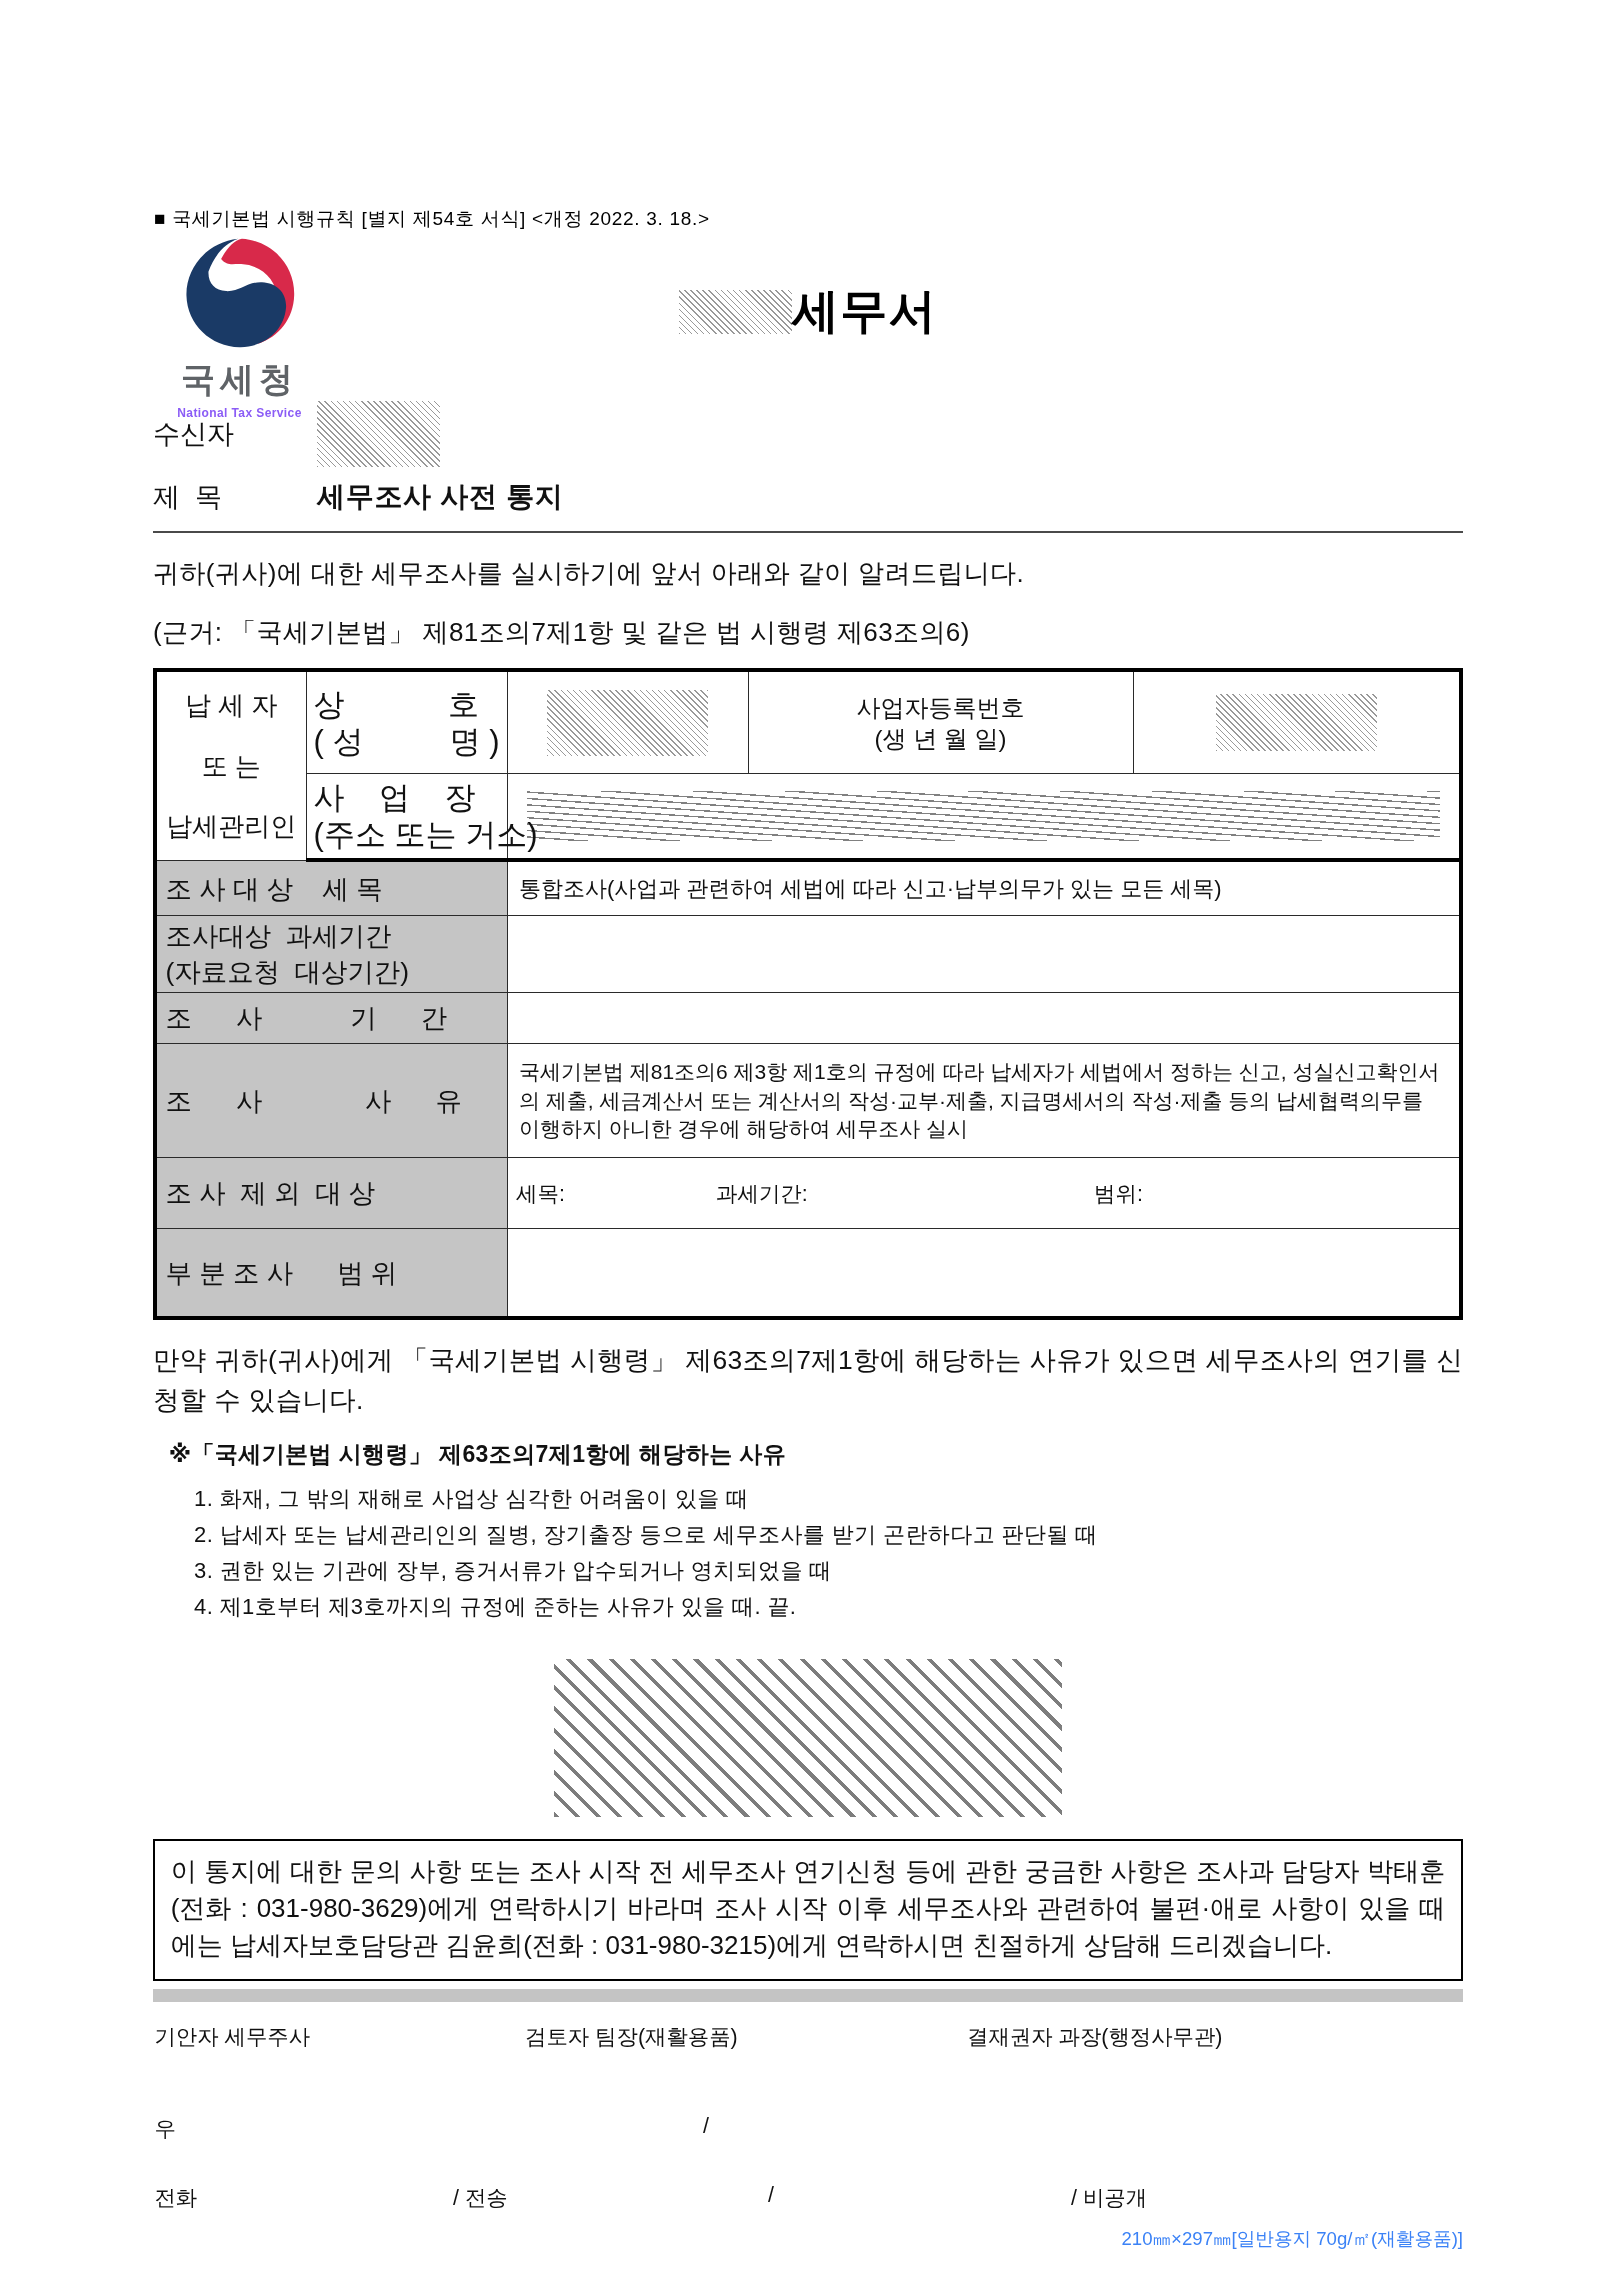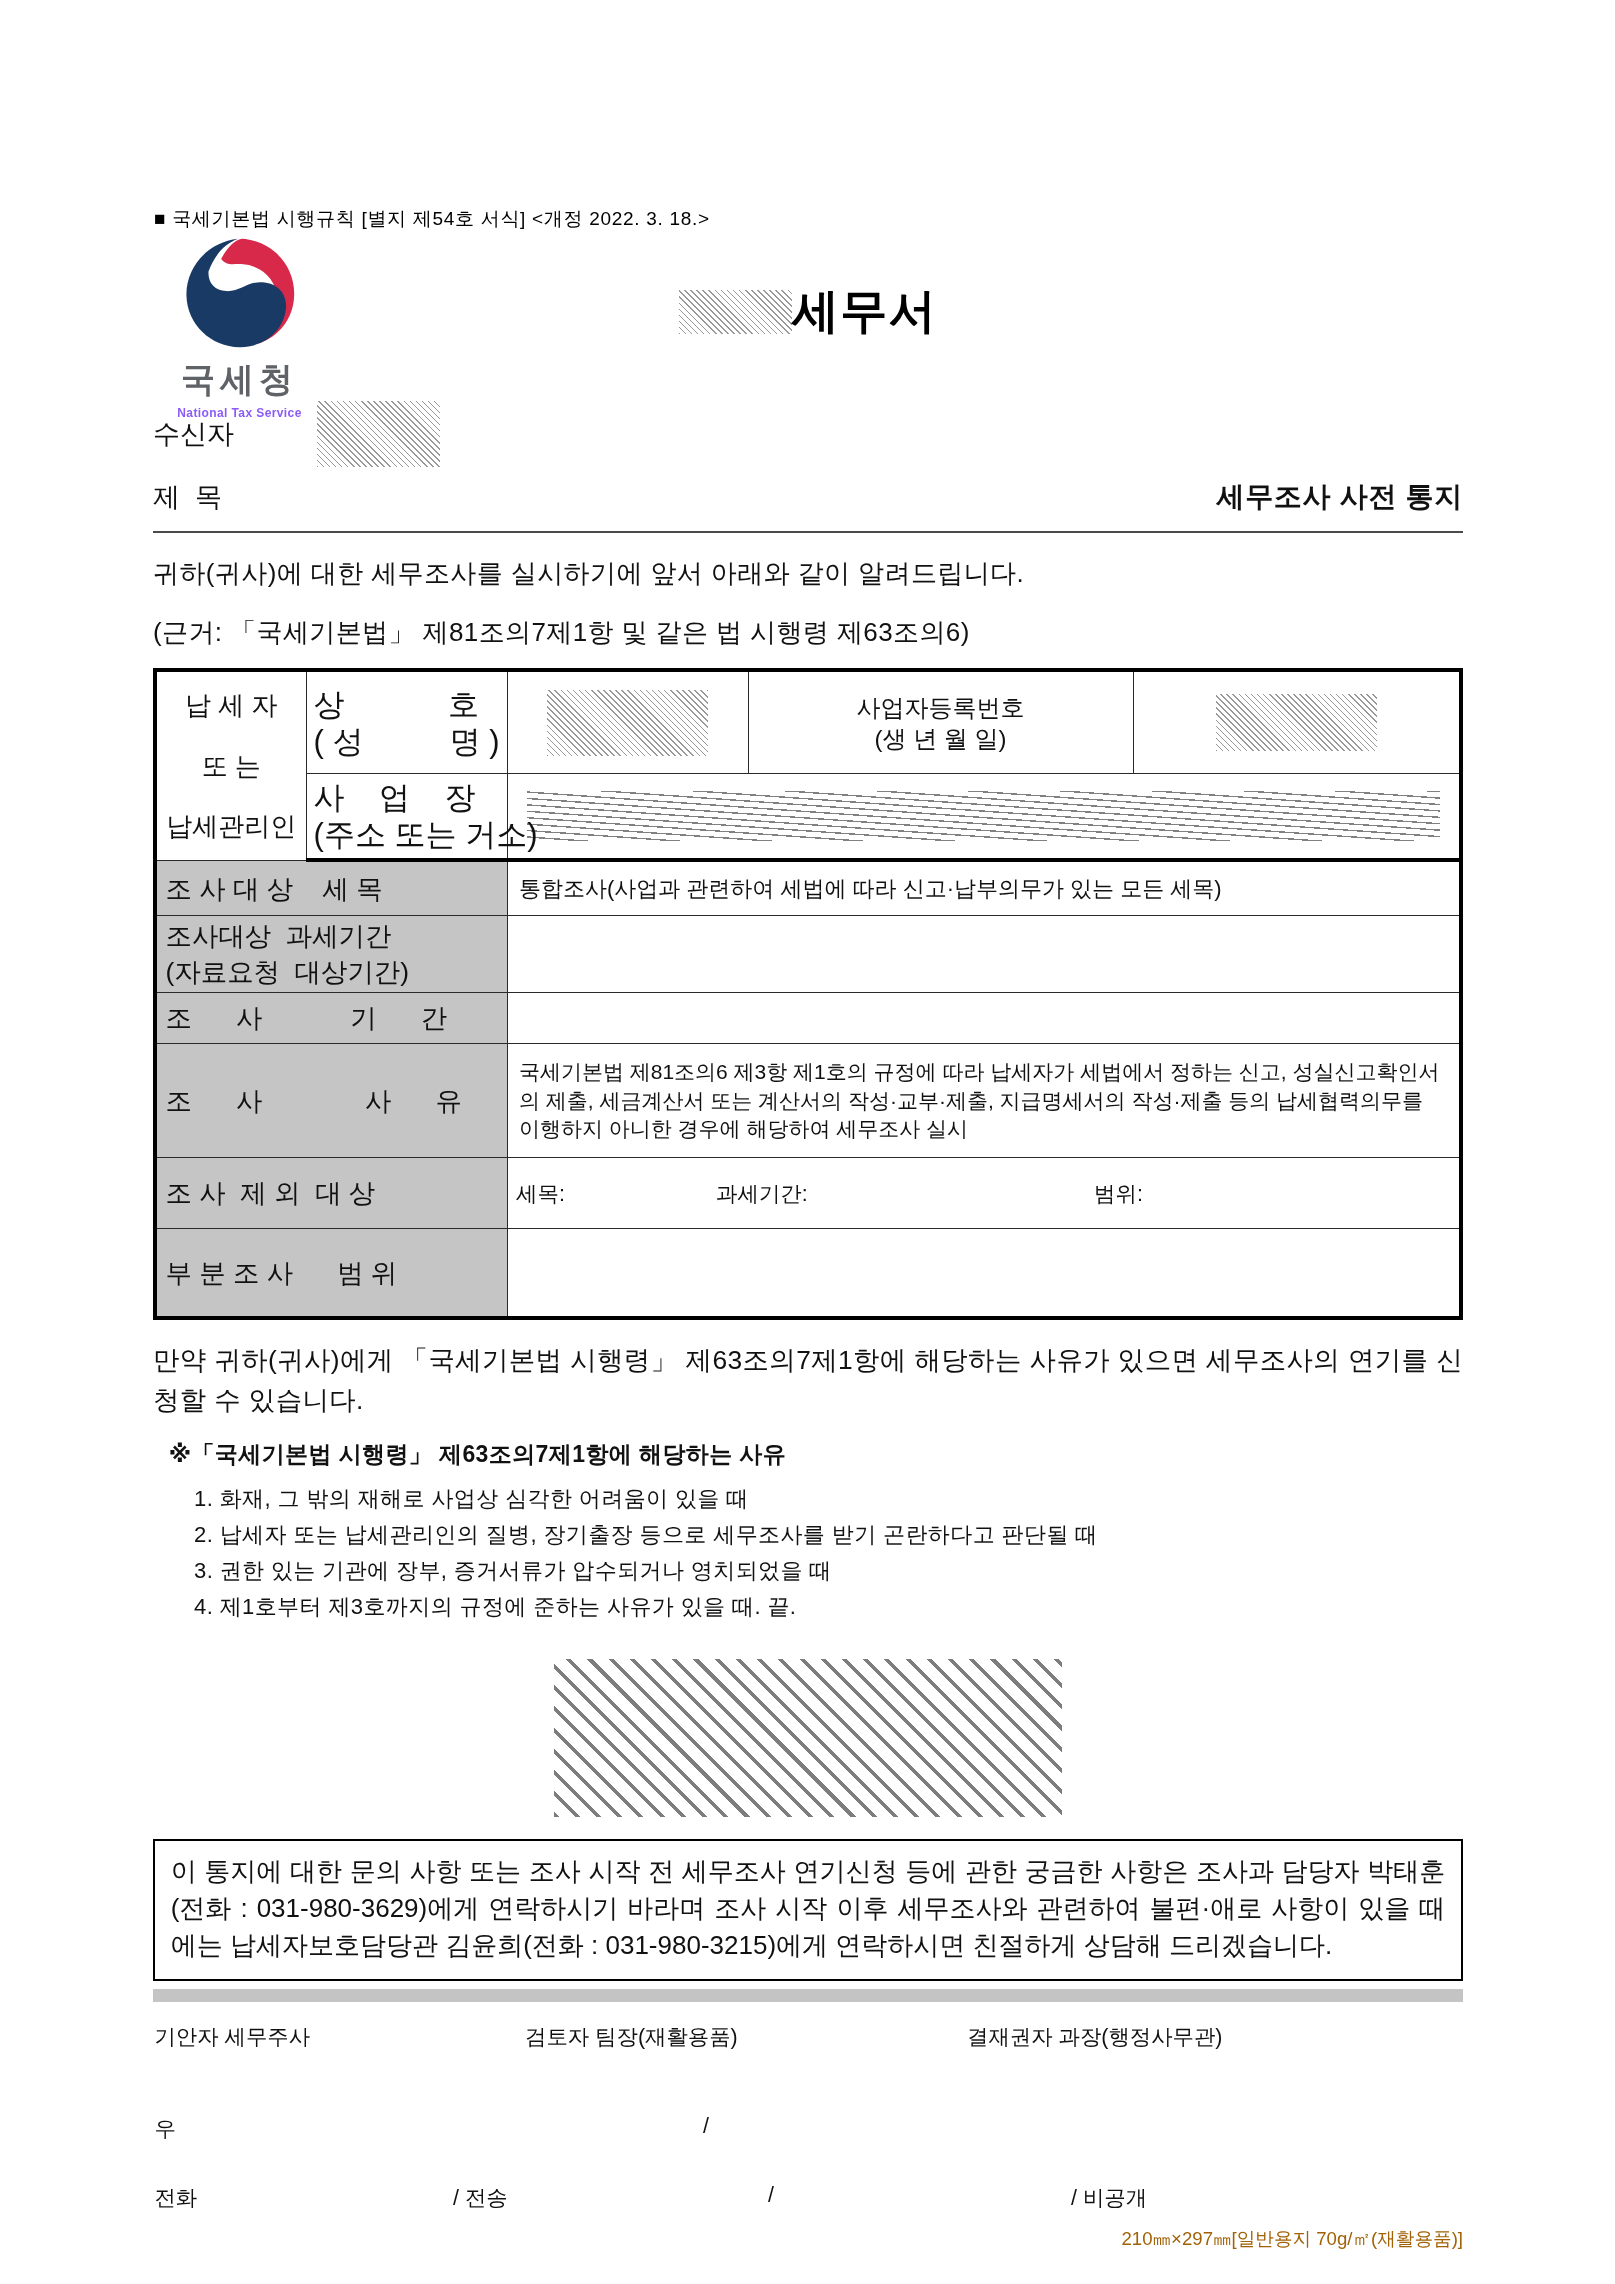--- a/index.html
+++ b/index.html
@@ -21,21 +21,21 @@
   .office-name{font-size:47px;font-weight:bold;letter-spacing:1.4px;color:#000;}
   
   .hatch-fine{background-image:repeating-linear-gradient(45deg,#999 0 1.1px,transparent 1.1px 4.3px);}
   .hatch-wide{background-image:repeating-linear-gradient(184deg,#808080 0 1.4px,transparent 1.4px 6.4px);}
   .hatch-big{background-image:repeating-linear-gradient(45deg,#7d7d7d 0 3.6px,transparent 3.6px 15px);}
   
   .flow{position:absolute;top:400px;left:153px;width:1310px;}
   .row-recipient{display:flex;align-items:center;height:68px;}
   .lbl-recipient{font-size:27px;width:164px;}
   .hatch-recipient{width:123px;height:66px;}
-  .row-subject{display:flex;align-items:center;margin-top:10px;height:37px;justify-content:space-between;}
+  .row-subject{display:flex;align-items:center;margin-top:10px;height:37px;}
   .lbl-subject{font-size:27px;width:164px;white-space:pre;}
   .subject-value{font-size:28px;font-weight:bold;letter-spacing:0.7px;}
   .sep{height:2.1px;background:#4a4a4a;margin-top:15.7px;}
   .intro{font-size:26px;margin-top:23px;letter-spacing:0.4px;}
   .basis{font-size:26px;margin-top:24px;letter-spacing:0.4px;}
   
   table.doc{border-collapse:collapse;width:1310px;margin-top:18.6px;table-layout:fixed;}
   table.doc{border:4.3px solid #000;}
   table.doc td{border:1.4px solid #2a2a2a;padding:0;vertical-align:middle;}
   td.taxpayer{background:#fff;}
@@ -68,21 +68,21 @@
   .approvers .a2{position:absolute;left:372px;top:0;}
   .approvers .a3{position:absolute;left:814px;top:0;}
   .postal{position:relative;height:36px;margin-top:56px;font-size:21.4px;}
   .postal .p1{position:absolute;left:1.4px;top:0;}
   .postal .p2{position:absolute;left:550px;top:0;}
   .phoneline{position:relative;height:31px;margin-top:33px;font-size:21.4px;}
   .phoneline .f1{position:absolute;left:1.4px;top:0;}
   .phoneline .f2{position:absolute;left:300px;top:0;}
   .phoneline .f3{position:absolute;left:615px;top:0;}
   .phoneline .f4{position:absolute;left:918px;top:0;}
-  .papernote{margin-top:11.4px;text-align:right;font-size:18.6px;color:#a16207;}
+  .papernote{margin-top:11.4px;text-align:right;font-size:18.6px;color:#3b82f6;}
 </style>
 </head>
 <body>
 
 <div class="page">
 
   <div class="form-ref">■ 국세기본법 시행규칙 [별지 제54호 서식] &lt;개정 2022. 3. 18.&gt;</div>
 
   <div class="logo">
     <span>

